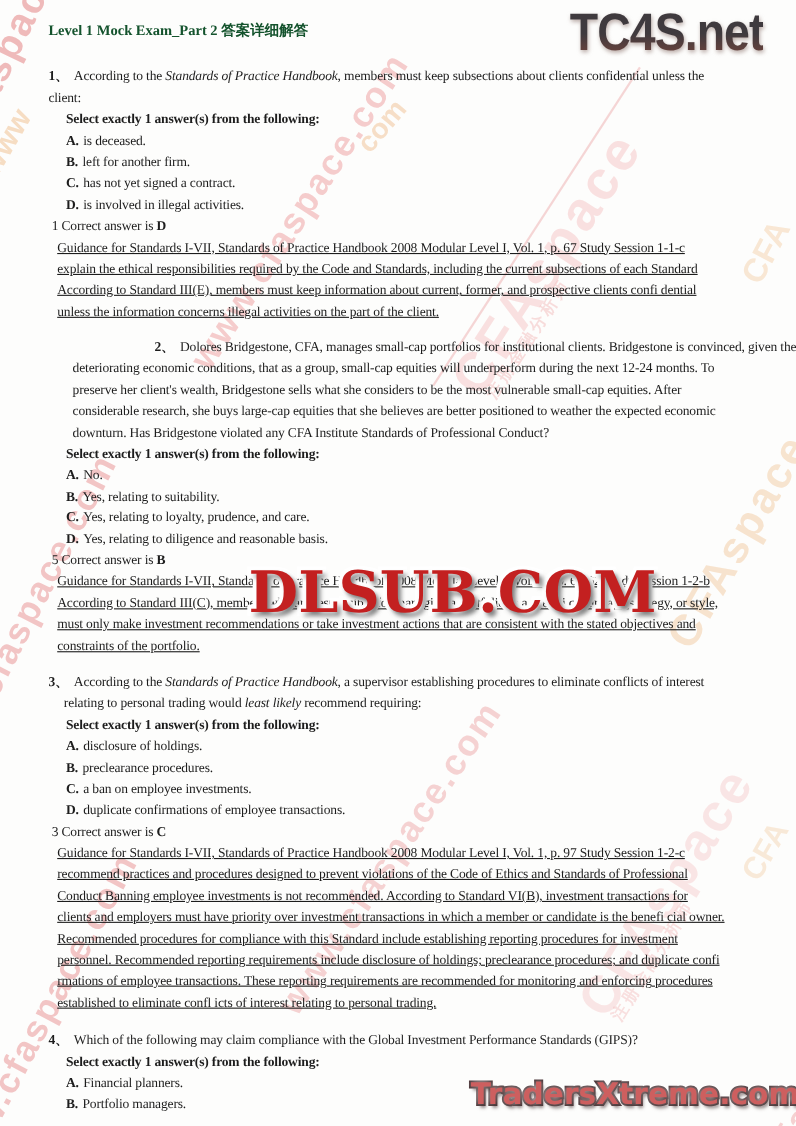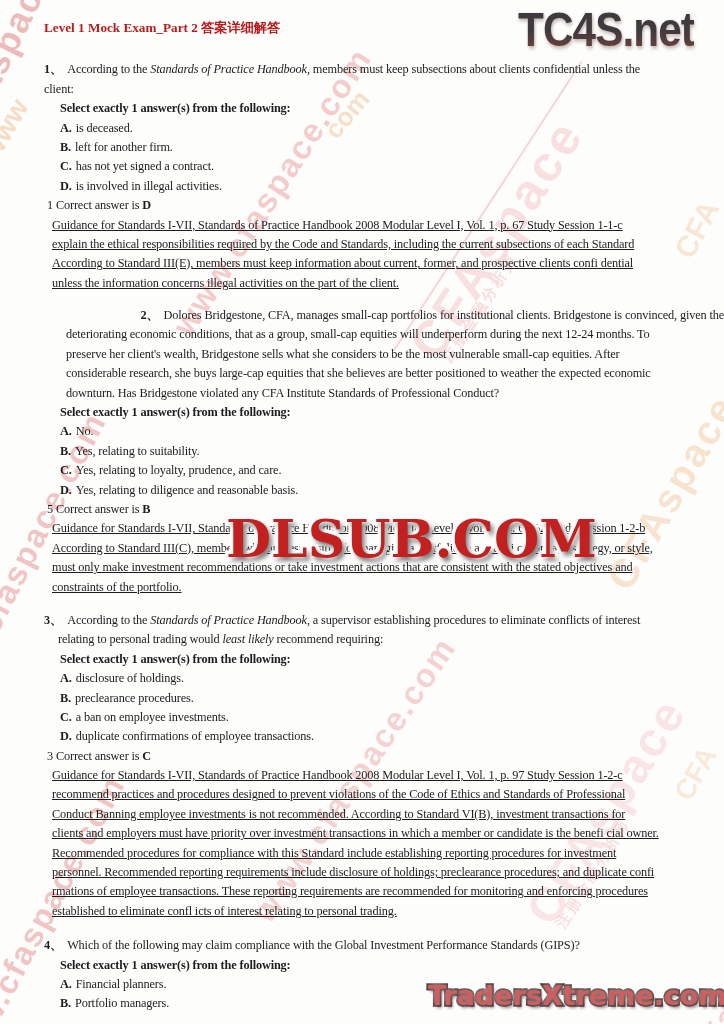--- a/index.html
+++ b/index.html
@@ -6,21 +6,21 @@
   .page{position:relative;width:724px;height:1024px;margin:0 auto;background:#fdfdfc;overflow:hidden;
         font-family:"Liberation Serif","DejaVu Serif",serif;color:#1d1d1d;}
   
   .doc{position:relative;z-index:1;padding-top:18px;}
   .tl{height:19.4px;line-height:19.4px;font-size:12.3px;letter-spacing:-0.15px;white-space:nowrap;}
   .b{font-weight:bold;}
   .it{font-style:italic;}
   .ml44{margin-left:44px;} .ml47{margin-left:47px;} .ml52{margin-left:52px;text-decoration:underline;}
   .ml58{margin-left:58px;} .ml60{margin-left:60px;} .ml66{margin-left:66px;}
   .gap13{margin-top:13px;text-align:right;} .gap14{margin-top:14px;} .gap15{margin-top:15px;} .gap23{margin-top:23px;}
-  .doc-title{font-weight:bold;color:#b91c1c;font-size:13.2px;letter-spacing:0;}
+  .doc-title{font-weight:bold;color:#14532d;font-size:13.2px;letter-spacing:0;}
   .qnum{font-weight:bold;padding-right:5px;}
   .opt{padding-left:4px;}
   
   .wm{position:absolute;z-index:0;font-family:"Liberation Sans","DejaVu Sans",sans-serif;
       font-weight:bold;transform-origin:0 0;pointer-events:none;}
   .wm-line{position:absolute;z-index:0;transform-origin:0 0;border-top:2px solid rgba(238,180,180,.55);}
   
   .logo-tc4s{position:absolute;z-index:2;left:518px;top:2px;font-family:"Liberation Sans",sans-serif;
       font-weight:bold;font-size:48px;letter-spacing:-1px;transform:scaleX(.88);transform-origin:left top;
       background:linear-gradient(#3f3a3e 52%,#7c463c);-webkit-background-clip:text;background-clip:text;

